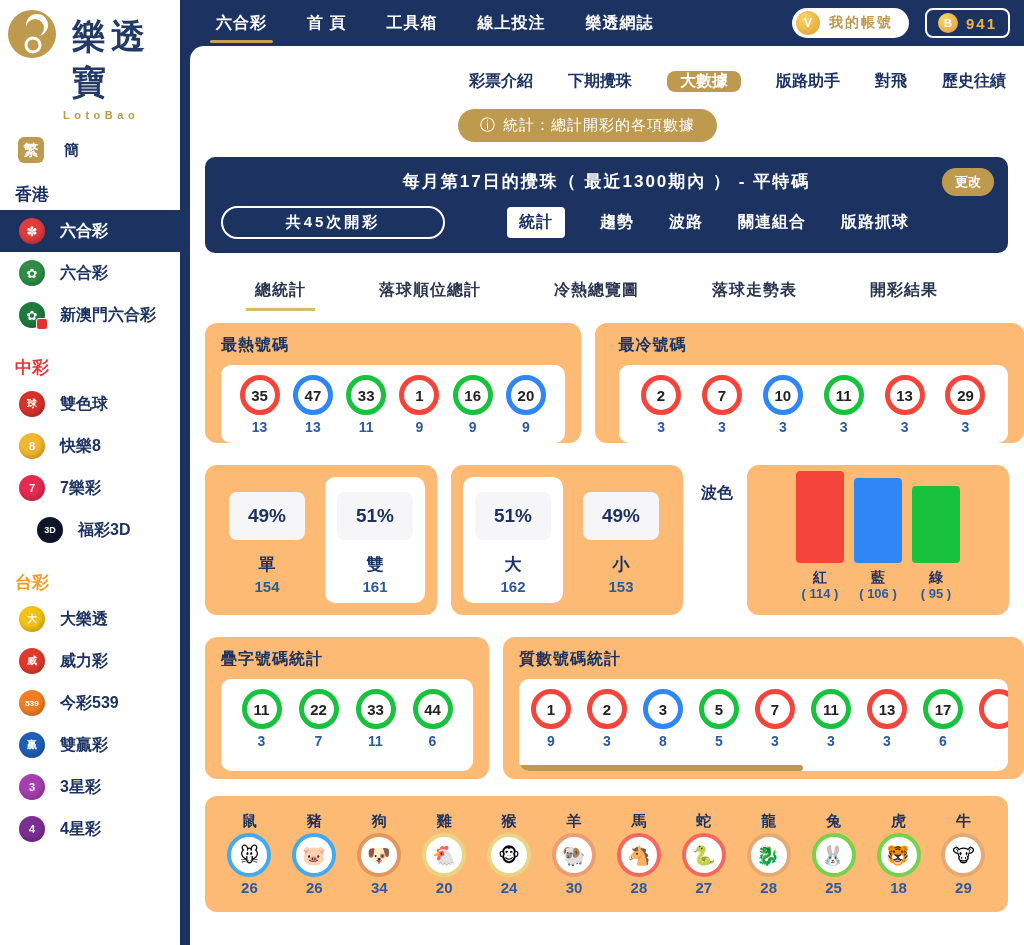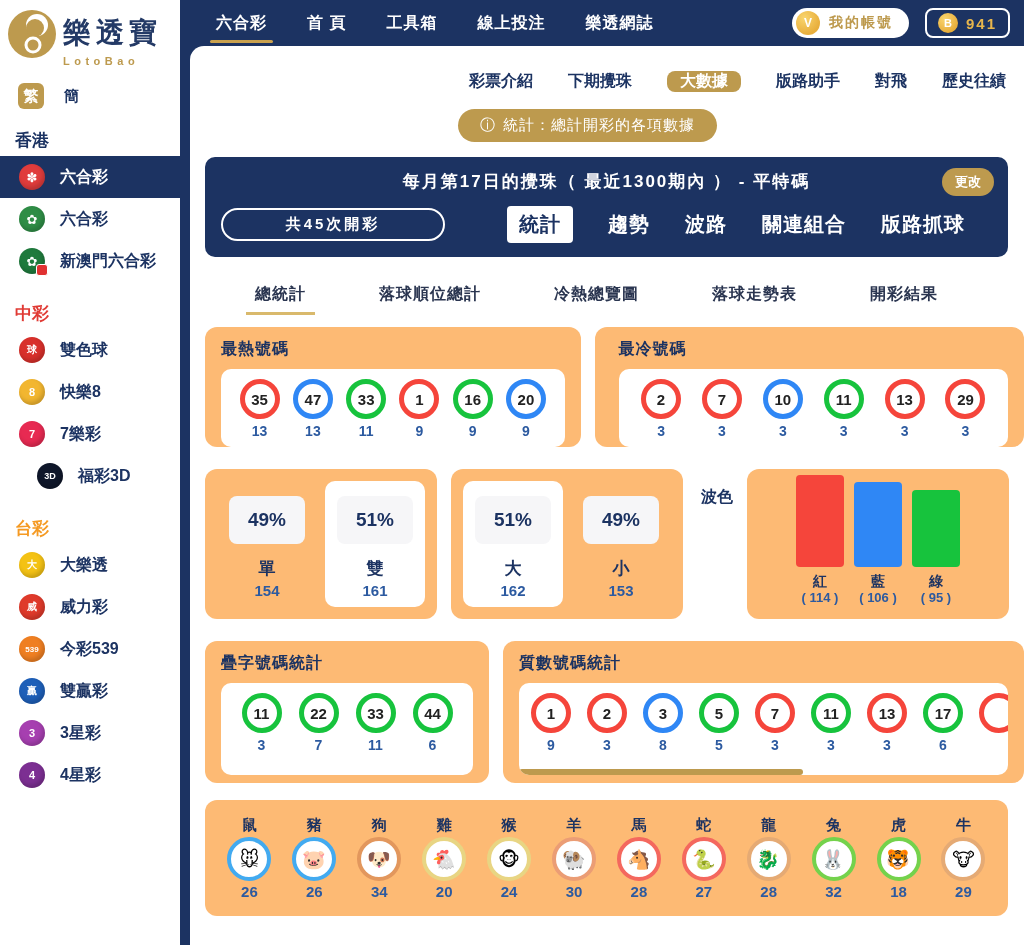--- a/index.html
+++ b/index.html
@@ -8,21 +8,21 @@
     font-family: "Liberation Sans", "DejaVu Sans", sans-serif;
     background:#fff; overflow:hidden;
   }
   .app { display:flex; width:1024px; height:945px; }
 
   
   .sidebar { width:190px; flex-shrink:0; background:#fff; position:relative; }
   .sidebar::after { content:""; position:absolute; top:0; right:0; width:10px; height:945px; background:#1c3362; }
   .logo-row { display:flex; align-items:flex-start; gap:5px; padding:8px 4px 0 6px; }
   .logo-mark { width:52px; height:52px; flex-shrink:0; }
-  .brand-name { font-size:28px; font-weight:bold; color:#243a66; letter-spacing:5px; margin-top:6px; }
+  .brand-name { font-size:34px; font-weight:bold; color:#243a66; letter-spacing:5px; margin-top:6px;margin-left:9px; }
   .brand-latin { font-size:11px; font-weight:bold; color:#bd9a4e; letter-spacing:4.5px; margin-top:3px; }
   .lang-row { display:flex; align-items:center; gap:20px; padding:16px 0 0 18px; }
   .lang-btn { font-size:15px; font-weight:bold; cursor:pointer; }
   .lang-btn.active { width:26px; height:26px; background:#bd9a4e; color:#fff; border-radius:6px; display:grid; place-items:center; }
   .lang-btn.inactive { color:#1c3362; }
   .side-heading { padding-left:15px; font-size:17px; font-weight:bold; margin:20px 0 4px; }
   .side-item { display:flex; align-items:center; gap:15px; padding:8px 0 8px 19px; font-size:16px; font-weight:bold; color:#1c3362; cursor:pointer; position:relative; z-index:1; }
   .side-item.selected { background:#1c3362; color:#fff; }
   .side-icon { width:26px; height:26px; border-radius:50%; color:#fff; font-size:13px; display:grid; place-items:center; flex-shrink:0; position:relative; box-shadow:inset -2px -3px 4px rgba(0,0,0,.18); }
   .badge-new::before { content:""; position:absolute; right:-3px; bottom:-2px; width:10px; height:10px; background:#e03131; border:1.5px solid #fff; border-radius:3px; }
@@ -48,21 +48,21 @@
   .subnav-item.active { background:#bd9a4e; color:#fff; padding:0 13px; border-radius:8px; }
 
   .info-pill { margin:17px 0 0 253px; width:fit-content; background:#bd9a4e; color:#fff; border-radius:17px; padding:7px 22px; font-size:15px; display:flex; align-items:center; gap:7px; letter-spacing:1px; }
 
   .panel { margin-top:15px; width:803px; background:#1c3362; border-radius:10px; padding:13px 16px 14px; position:relative; color:#fff; }
   .panel-title { text-align:center; font-size:17px; font-weight:bold; letter-spacing:2px; }
   .change-btn { position:absolute; right:14px; top:11px; background:#bd9a4e; color:#fff; font-size:13px; font-weight:bold; padding:5px 13px; border-radius:14px; cursor:pointer; }
   .panel-row2 { display:flex; align-items:center; margin-top:13px; }
   .draws-chip { border:2px solid #fff; border-radius:18px; width:224px; padding:5px 0; text-align:center; font-size:15px; font-weight:bold; letter-spacing:3px; }
   .panel-tabs { display:flex; align-items:center; gap:35px; margin-left:62px; }
-  .panel-tab { font-size:20px; font-weight:bold; letter-spacing:1px; cursor:pointer; }
+  .panel-tab { font-size:16px; font-weight:bold; letter-spacing:1px; cursor:pointer; }
   .panel-tab.active { background:#fff; color:#1c3362; padding:5px 12px; border-radius:4px; }
 
   .stat-tabs { display:flex; gap:73px; margin:27px 0 0 50px; }
   .stat-tab { font-size:16px; font-weight:bold; color:#2a3550; letter-spacing:1px; cursor:pointer; position:relative; }
   .stat-tab.active::after { content:""; position:absolute; left:-9px; right:-9px; bottom:-10px; height:3px; background:#d9b96c; }
 
   .row { display:flex; gap:14px; margin-top:22px; }
   .card { background:#fdba74; border-radius:12px; padding:12px 16px; }
   .card-title { color:#1c3362; font-size:16px; font-weight:bold; letter-spacing:1px; }
   .white-inner { background:#fff; border-radius:10px; margin-top:9px; padding:10px 12px 8px; display:flex; justify-content:space-around; }
@@ -454,21 +454,21 @@
             <div class="zcount">27</div>
           </div>
         <div class="zcol">
             <div class="zlabel">龍</div>
             <div class="zring" style="border-color: rgb(229, 170, 116);">🐉</div>
             <div class="zcount">28</div>
           </div>
         <div class="zcol">
             <div class="zlabel">兔</div>
             <div class="zring" style="border-color: rgb(116, 210, 76);">🐰</div>
-            <div class="zcount">32</div>
+            <div class="zcount">25</div>
           </div>
         <div class="zcol">
             <div class="zlabel">虎</div>
             <div class="zring" style="border-color: rgb(116, 210, 76);">🐯</div>
             <div class="zcount">18</div>
           </div>
         <div class="zcol">
             <div class="zlabel">牛</div>
             <div class="zring" style="border-color: rgb(229, 170, 116);">🐮</div>
             <div class="zcount">29</div>

